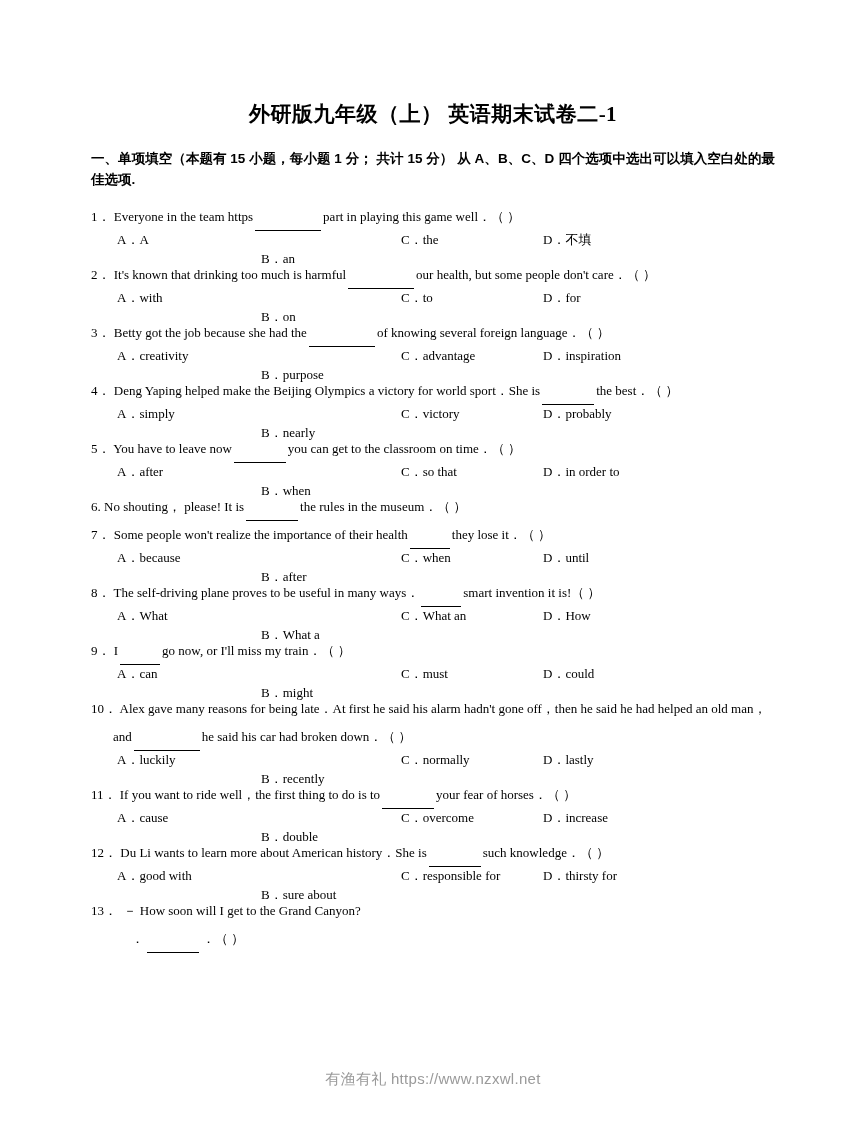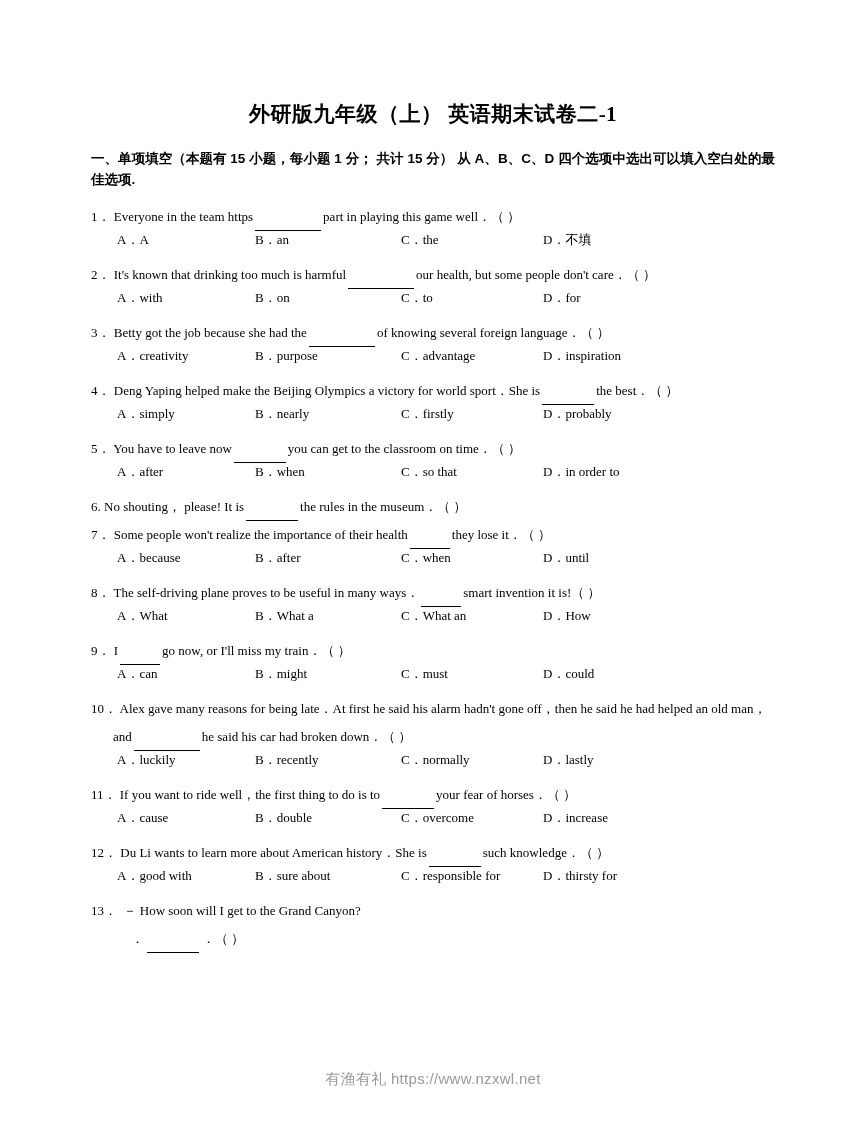--- a/index.html
+++ b/index.html
@@ -67,21 +67,21 @@
     height: 30px;
     font-size: 13px;
     font-family: "Liberation Serif", serif;
   }
   .opt {
     position: absolute;
     top: 0;
     white-space: nowrap;
   }
   .opt.c0 { left: 26px; }
-  .opt.c1 { left: 164px; }
+  .opt.c1 { left: 170px; margin-top: 19px; }
   .opt.c2 { left: 310px; }
   .opt.c3 { left: 452px; }
   .blank {
     display: inline-block;
     border-bottom: 1.3px solid #000;
     vertical-align: bottom;
     margin: 0 2px;
     height: 13px;
   }
   .blank.w1 { width: 40px; }
@@ -151,21 +151,21 @@
         <span class="opt c2">C．advantage</span>
         <span class="opt c3">D．inspiration</span>
       </div>
     </div>
 
     <div class="qblock">
       <div class="qstem"><span>4．</span> <span>Deng Yaping helped make the Beijing Olympics a victory for world sport．She is</span><span class="blank w2"></span><span>the best．（     ）</span></div>
       <div class="opts">
         <span class="opt c0">A．simply</span>
         <span class="opt c1">B．nearly</span>
-        <span class="opt c2">C．firstly</span>
+        <span class="opt c2">C．victory</span>
         <span class="opt c3">D．probably</span>
       </div>
     </div>
 
     <div class="qblock">
       <div class="qstem"><span>5．</span> <span>You have to leave now</span><span class="blank w2"></span><span>you can get to the classroom on time．（     ）</span></div>
       <div class="opts">
         <span class="opt c0">A．after</span>
         <span class="opt c1">B．when</span>
         <span class="opt c2">C．so that</span>

